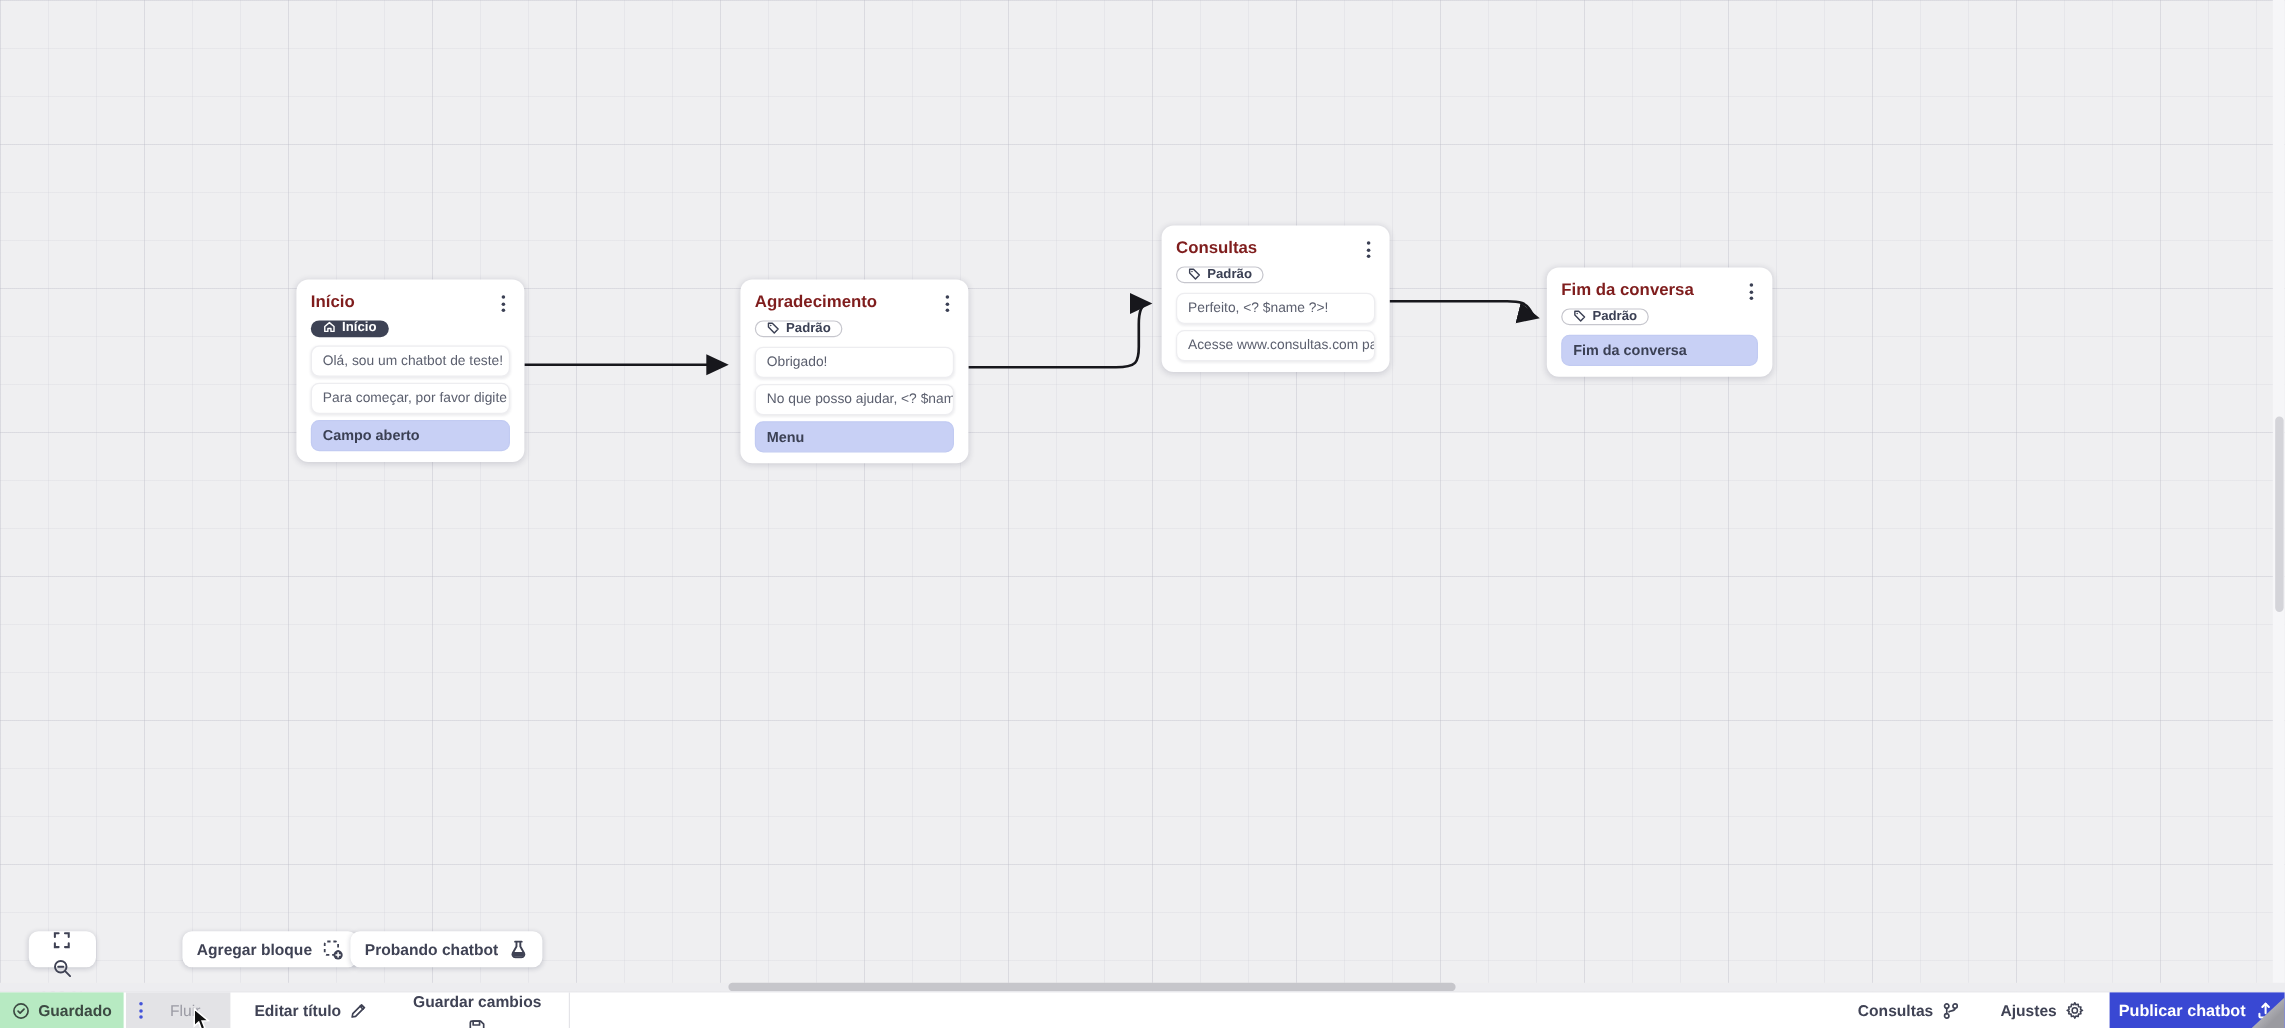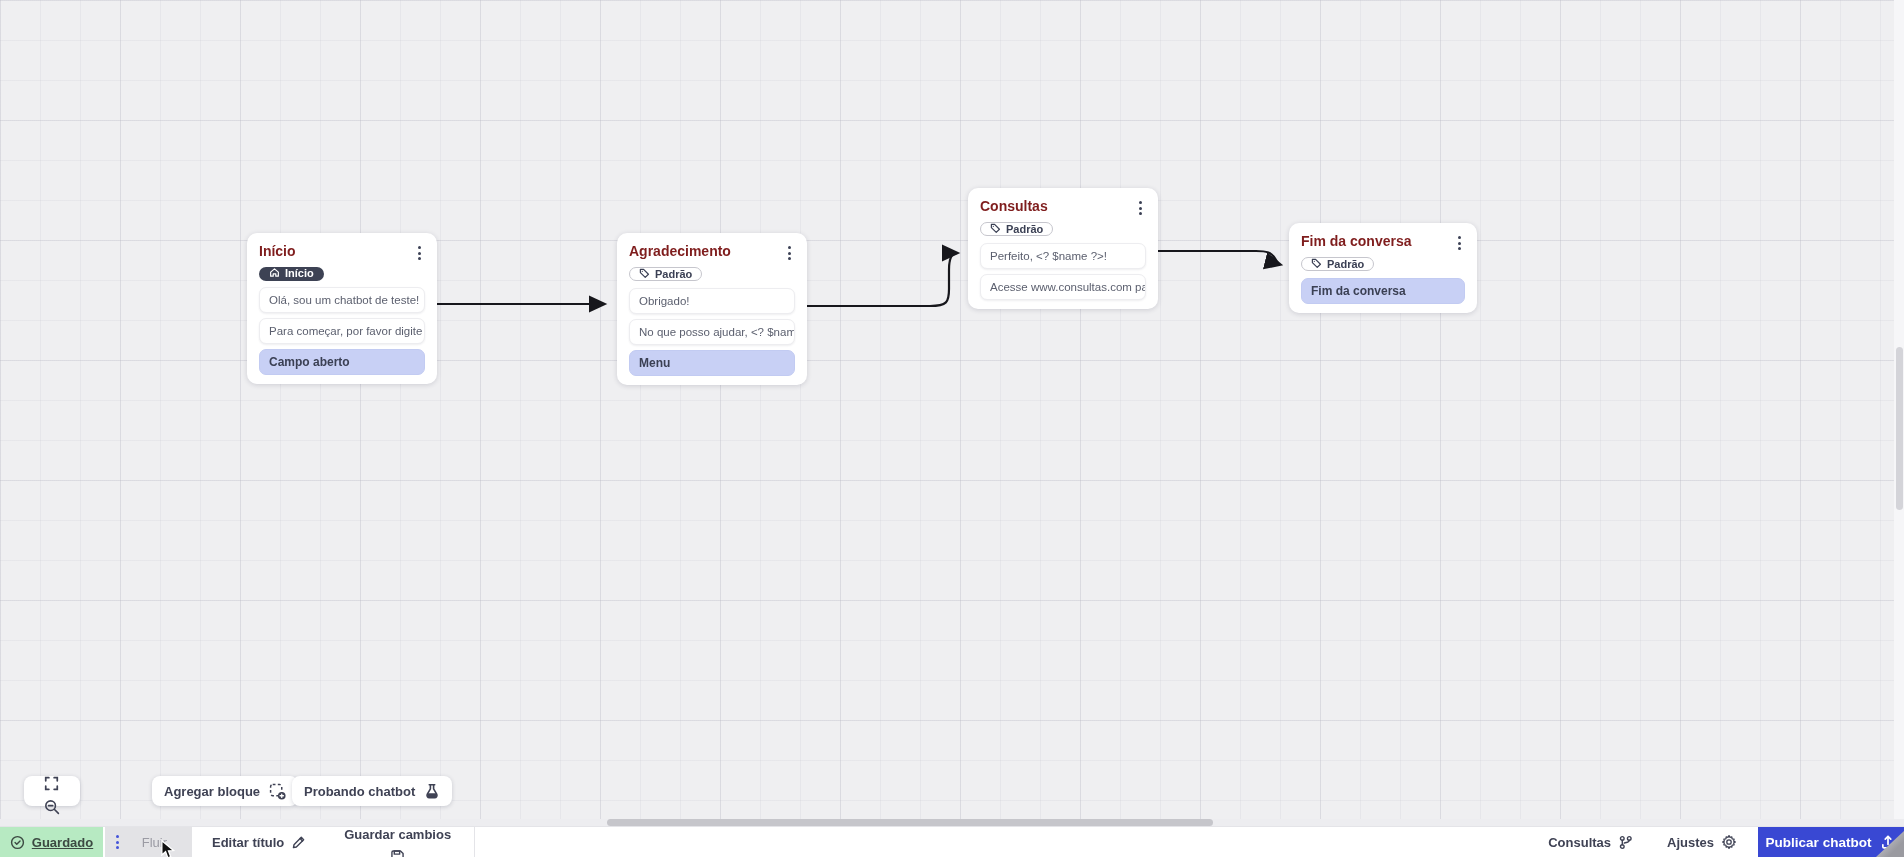--- a/index.html
+++ b/index.html
@@ -101,21 +101,21 @@
   .statusbar {
     position:absolute; left:0; bottom:0; width:1904px; height:31px;
     background:#ffffff; border-top:1px solid #e4e4e8;
     display:flex; align-items:stretch;
     font-size:13px; color:#3f4254; z-index:5;
   }
   .sb-item { display:flex; align-items:center; gap:7px; font-weight:600; cursor:pointer; }
 
   #saved-badge {
     width:103px; background:#b7eac2; color:#3c4a42;
-    justify-content:center; font-weight:700; cursor:default;text-decoration:underline;
+    justify-content:center; font-weight:700; cursor:default;
   }
   #flow-tab {
     width:87px; margin-left:2px; background:#e3e3e6;
     padding:0 11px; justify-content:space-between;
   }
   #flow-tab .label { color:#9b9ba4; font-weight:400; margin-right:14px; }
   .drag-dots { display:flex; flex-direction:column; gap:2.5px; }
   .drag-dots i { width:3px; height:3px; border-radius:50%; background:#4353d9; }
 
   #edit-title { margin-left:14px; padding:0 6px; }

